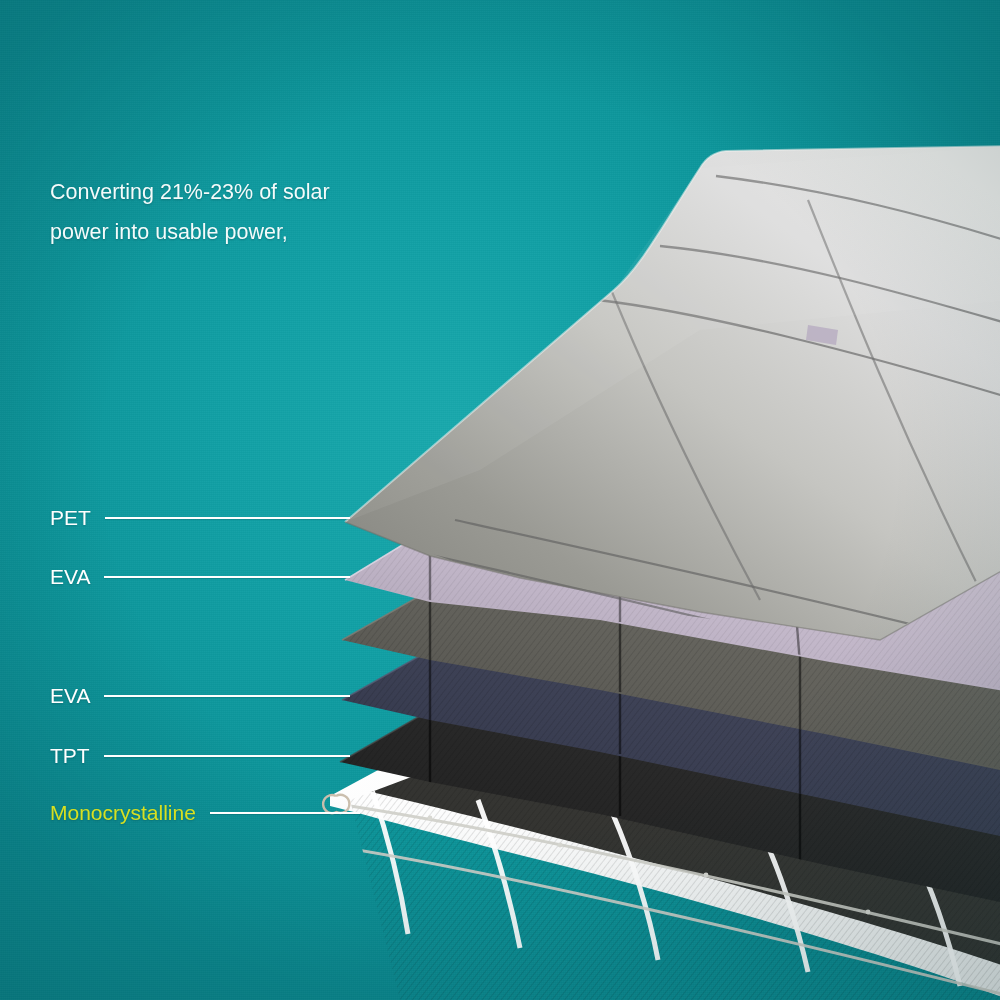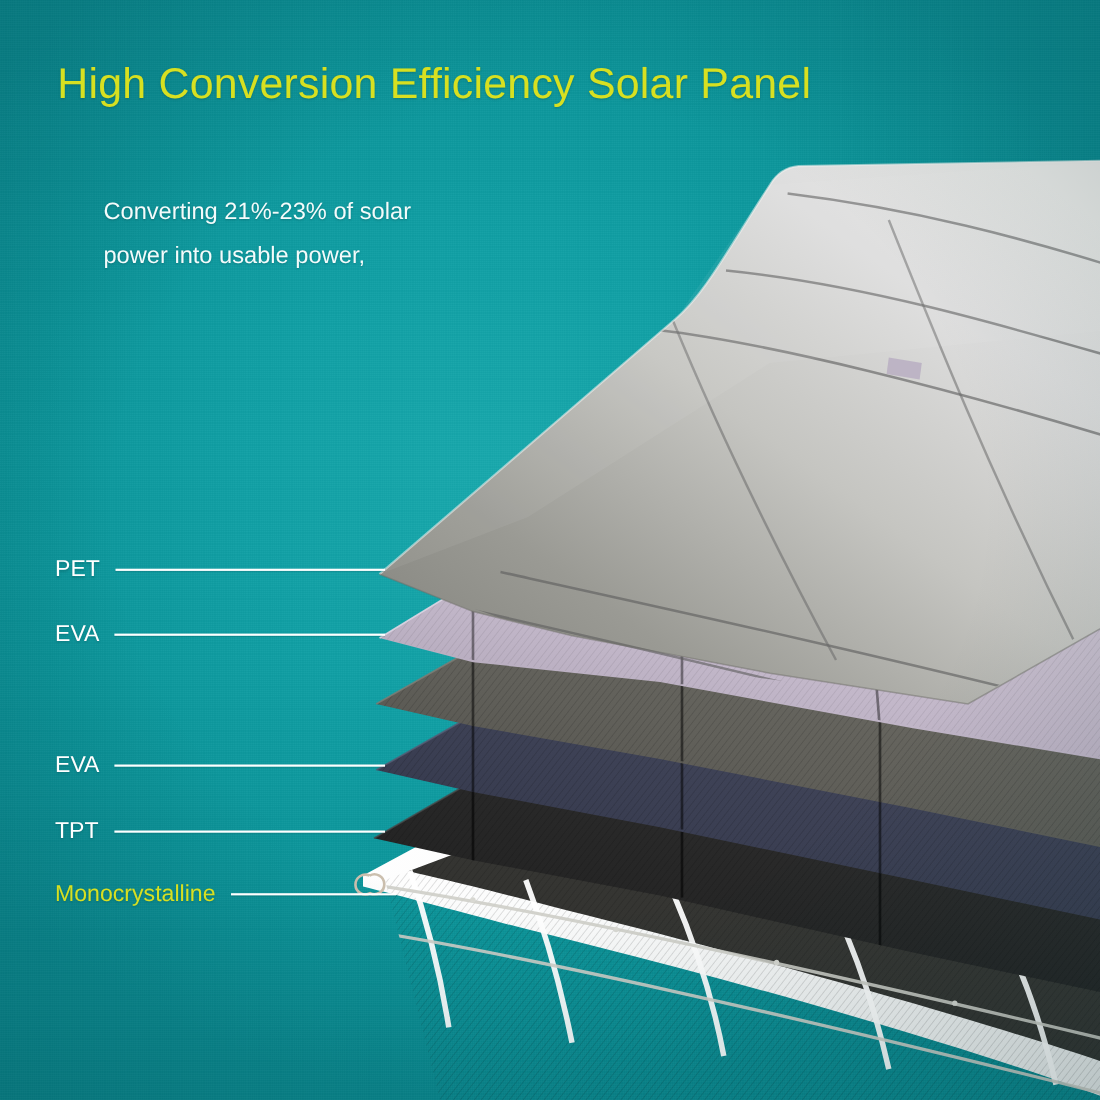--- a/index.html
+++ b/index.html
@@ -23,21 +23,21 @@
   .bg-vig{position:absolute;inset:0;
     background:radial-gradient(ellipse 760px 700px at 50% 46%, rgba(0,0,0,0) 52%, rgba(0,40,44,.22) 100%);}
 
   
   .title{position:absolute;left:52px;top:55px;font-size:39px;font-weight:400;
          letter-spacing:.2px;color:#d7e021;white-space:nowrap;
          text-shadow:0 1px 2px rgba(0,60,64,.30);}
   .body-copy{position:absolute;left:50px;top:172px;width:400px;
         font-size:21.5px;line-height:40px;color:#f4fbfb;font-weight:400;
         text-shadow:0 1px 2px rgba(0,60,64,.30);}
-  .body-copy div{white-space:nowrap;margin-left:44px;}
+  .body-copy div{white-space:nowrap;}
 
   
   .labels{position:absolute;left:0;top:0;width:1000px;height:864px;}
   .lbl{position:absolute;display:flex;align-items:center;height:30px;
        left:50px;width:300px;}
   .lbl .txt{font-size:21px;color:#ffffff;white-space:nowrap;
             text-shadow:0 1px 2px rgba(0,60,64,.28);}
   .lbl.accent .txt{color:#d7e021;}
   .lbl .lead{flex:1;height:0;border-top:2px solid #ffffff;margin-left:14px;
              box-shadow:0 1px 1px rgba(0,60,64,.20);}
@@ -256,21 +256,20 @@
         <path d="M345,522 L614,290 L700,168 L1010,146 L1010,300 L700,330 L480,470 Z" fill="#ffffff" opacity=".06"></path>
       </g>
 
       <path d="M345,522 L614,290 C640,268 660,230 700,168 C706,158 714,152 726,151 L1010,146" fill="none" stroke="#f2f2f0" stroke-width="2" opacity=".55"></path>
       <path d="M345,522 L430,556 L520,578 L700,612 L880,640 L1010,566" fill="none" stroke="#6f6f6a" stroke-width="1.4" opacity=".5"></path>
     </g>
   </svg>
 
   <div class="bg-vig"></div>
 
-  <div class="title">High Conversion Efficiency Solar Panel</div>
 
   <div class="body-copy">
     <div>Converting 21%-23% of solar</div>
     <div>power into usable power,</div>
   </div>
 
   <div class="labels">
 
     <div class="lbl" style="top:503px">
       <span class="txt">PET</span>

